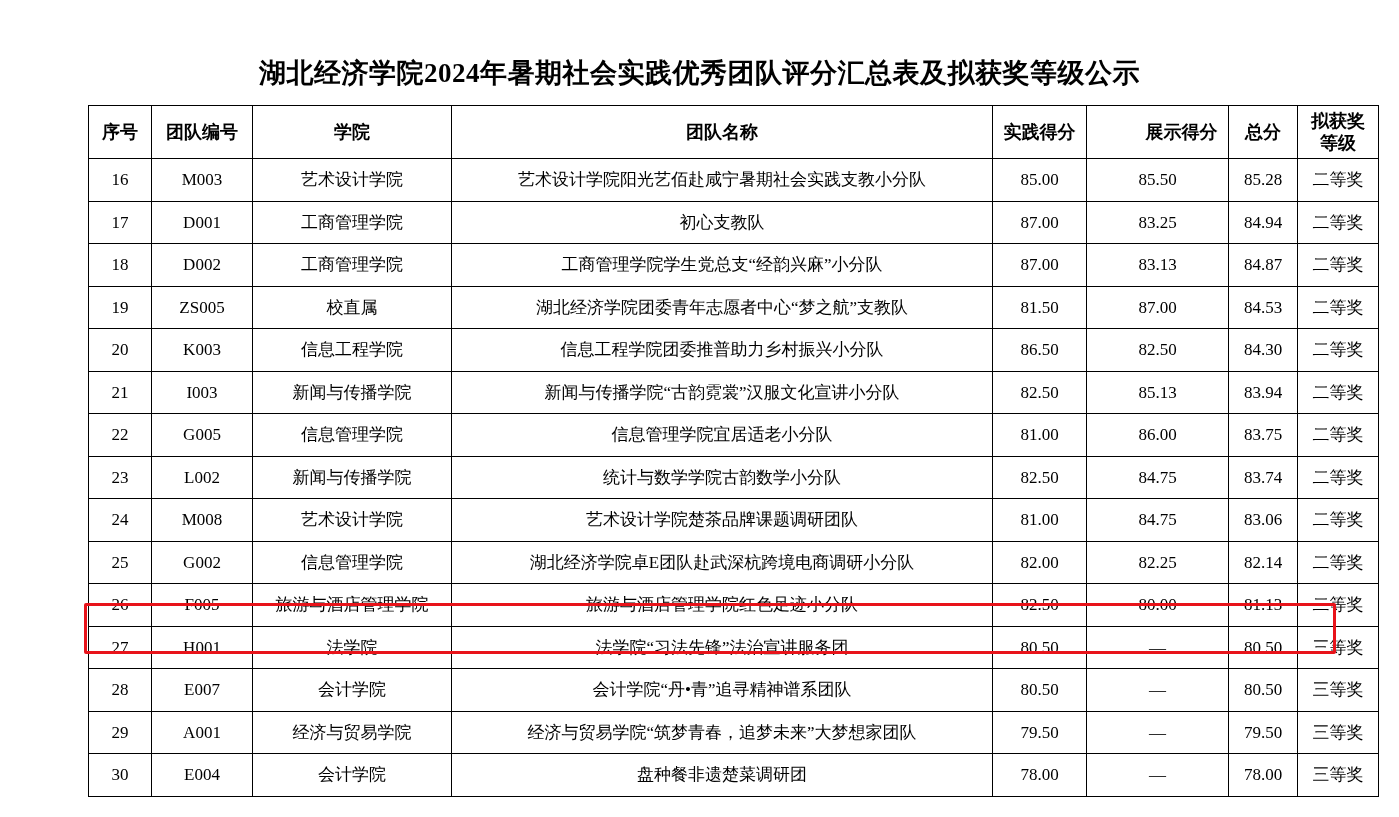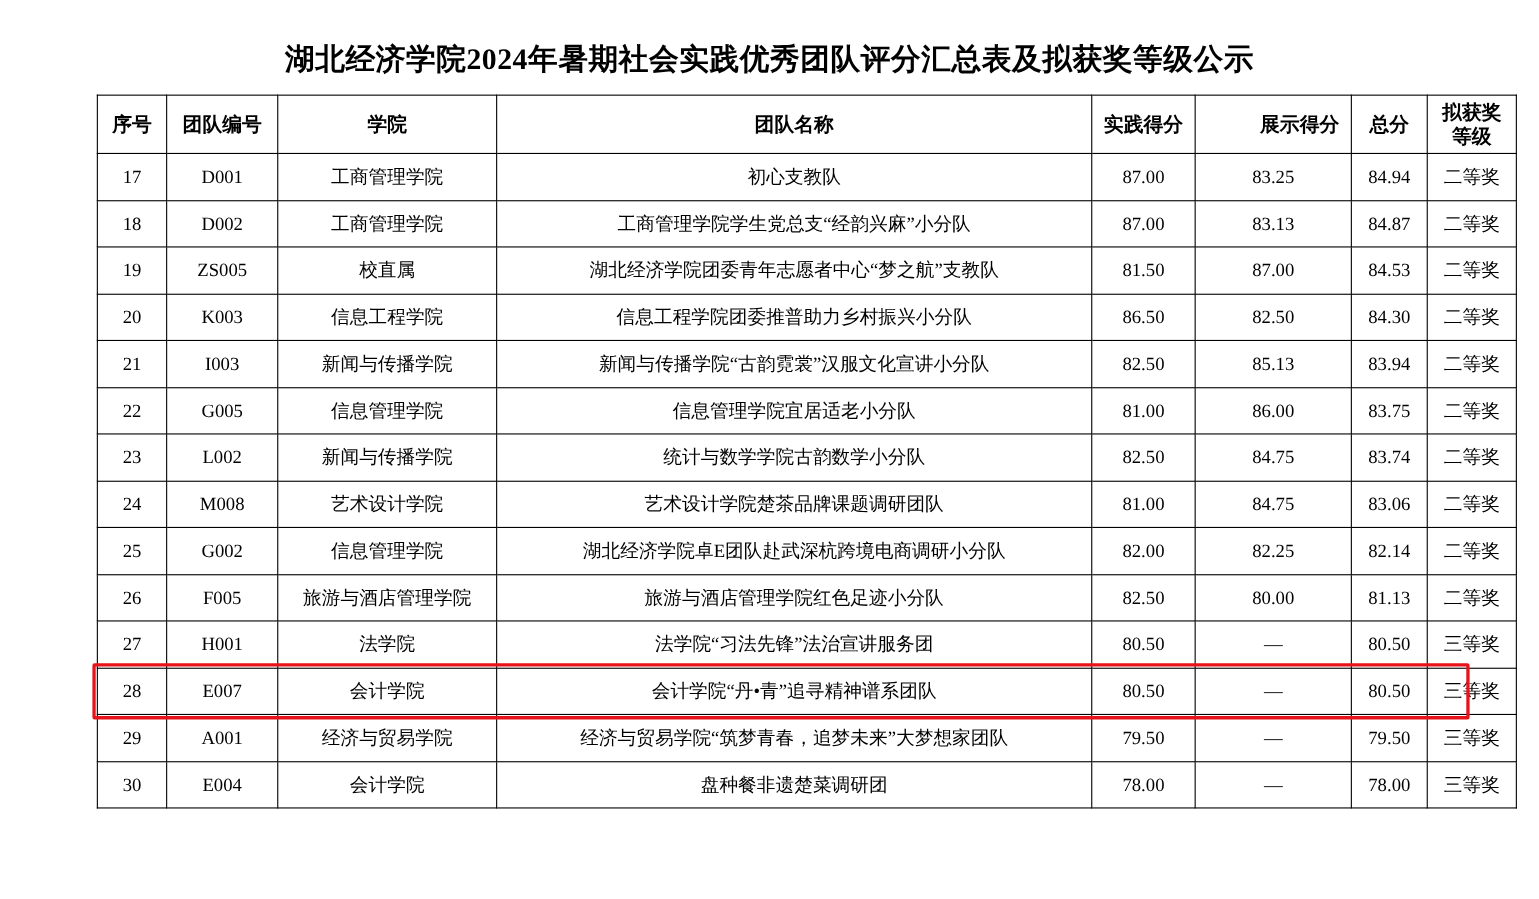--- a/index.html
+++ b/index.html
@@ -18,21 +18,21 @@
     position: relative;
     width: 1399px;
     height: 817px;
     box-sizing: border-box;
   }
   .doc-title {
     text-align: center;
     font-size: 27px;
     font-weight: bold;
     letter-spacing: 0.5px;
-    padding-top: 36px;
+    padding-top: 55px;
     padding-bottom: 14px;
     font-family: "Liberation Serif", "DejaVu Serif", serif;
   }
   .table-wrap {
     padding: 0 88px;
   }
   table.grid {
     border-collapse: collapse;
     width: 1223px;
     table-layout: fixed;
@@ -97,20 +97,30 @@
           <th class="col-display">展示得分</th>
           <th class="col-total">总分</th>
           <th class="col-award">
             <span>拟获奖</span><br>
             <span>等级</span>
           </th>
         </tr>
       </thead>
       <tbody id="table-body">
           <tr>
+            <td class="num">16</td>
+            <td class="num">M003</td>
+            <td>艺术设计学院</td>
+            <td class="team">艺术设计学院阳光艺佰赴咸宁暑期社会实践支教小分队</td>
+            <td class="score">85.00</td>
+            <td class="score">85.50</td>
+            <td class="score">85.28</td>
+            <td>二等奖</td>
+          </tr>
+          <tr>
             <td class="num">17</td>
             <td class="num">D001</td>
             <td>工商管理学院</td>
             <td class="team">初心支教队</td>
             <td class="score">87.00</td>
             <td class="score">83.25</td>
             <td class="score">84.94</td>
             <td>二等奖</td>
           </tr>
           <tr>

